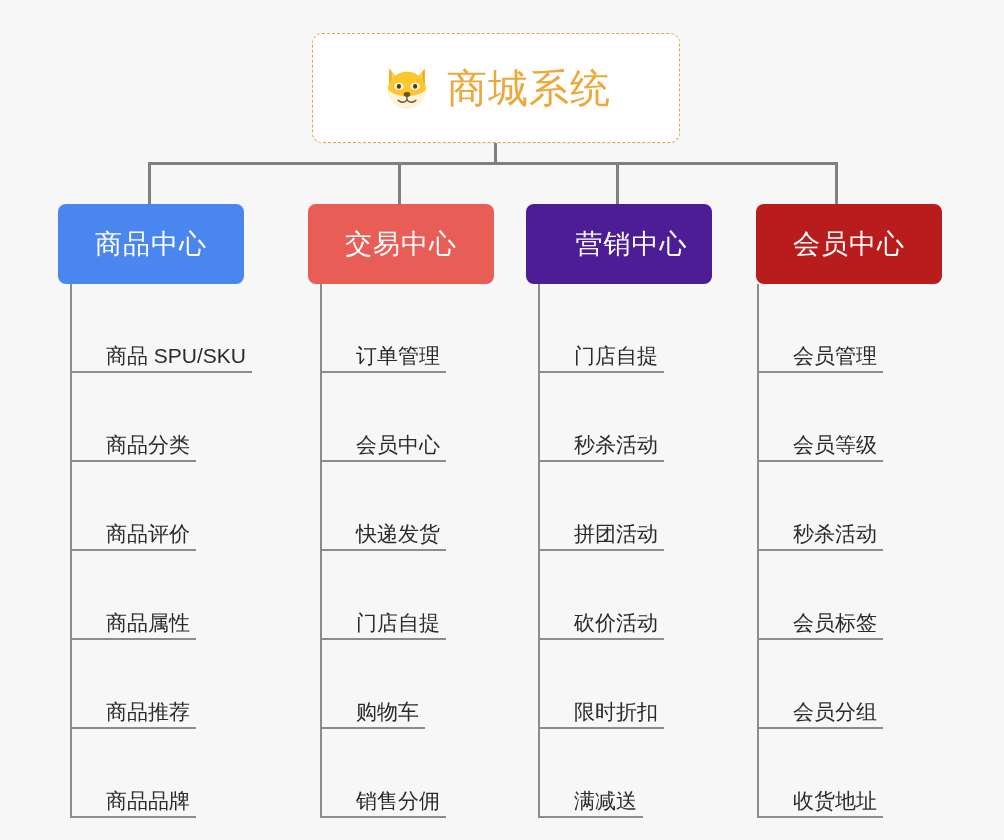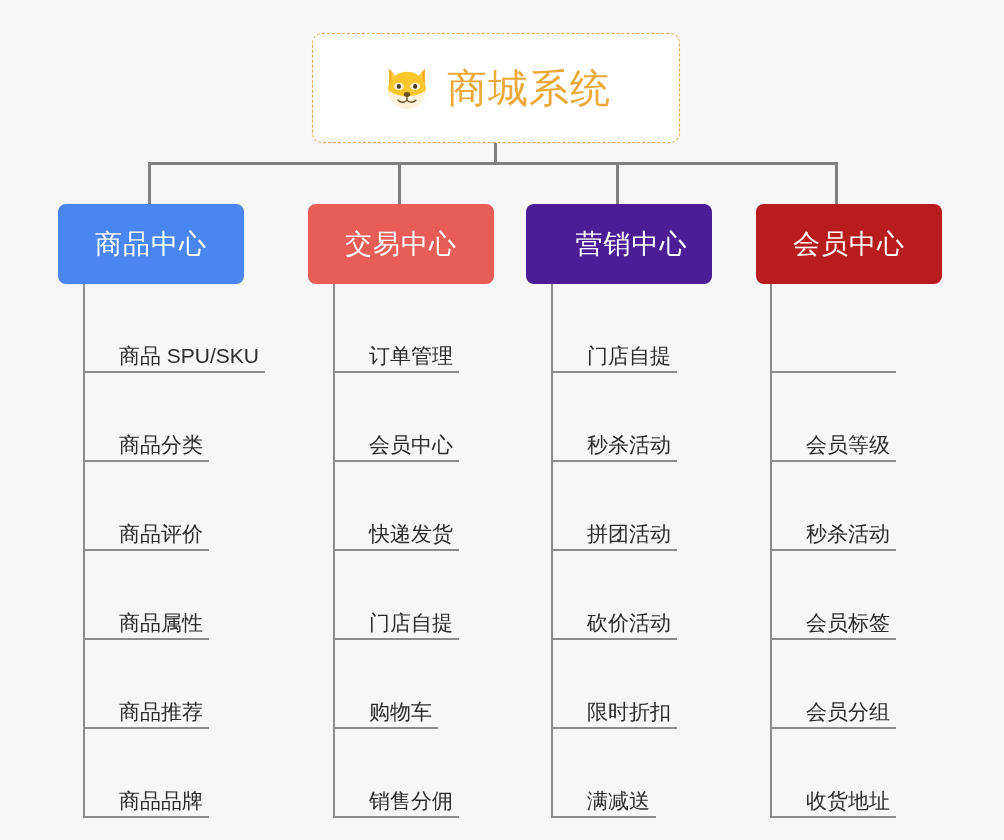--- a/index.html
+++ b/index.html
@@ -94,21 +94,21 @@
     box-sizing: border-box;
   }
   .cat-commodity { background: #4a86f0; }
   .cat-trade     { background: #e85d56; }
   .cat-market    { background: #4c1d95; padding-left: 25px; }
   .cat-member    { background: #b91c1c; margin-left: 11px; }
 
   
   .leaves {
     position: relative;
-    margin-left: 25px;
+    margin-left: 12px;
     padding-left: 0;
     border-left: 2px solid #8c8c8c;
   }
   .leaf {
     position: relative;
     height: 89px;
     display: flex;
     align-items: flex-end;
   }
   .leaf-line {
@@ -261,20 +261,21 @@
     </div>
   </div>
 
   <div class="column col-4">
     <div class="col-drop"></div>
     <div class="cat-box cat-member">
       <span>会员中心</span>
     </div>
     <div class="leaves">
       <div class="leaf">
+        <span class="leaf-label">会员管理</span>
         <span class="leaf-line" style="width: 124px;"></span>
       </div>
       <div class="leaf">
         <span class="leaf-label">会员等级</span>
         <span class="leaf-line" style="width: 124px;"></span>
       </div>
       <div class="leaf">
         <span class="leaf-label">秒杀活动</span>
         <span class="leaf-line" style="width: 124px;"></span>
       </div>

